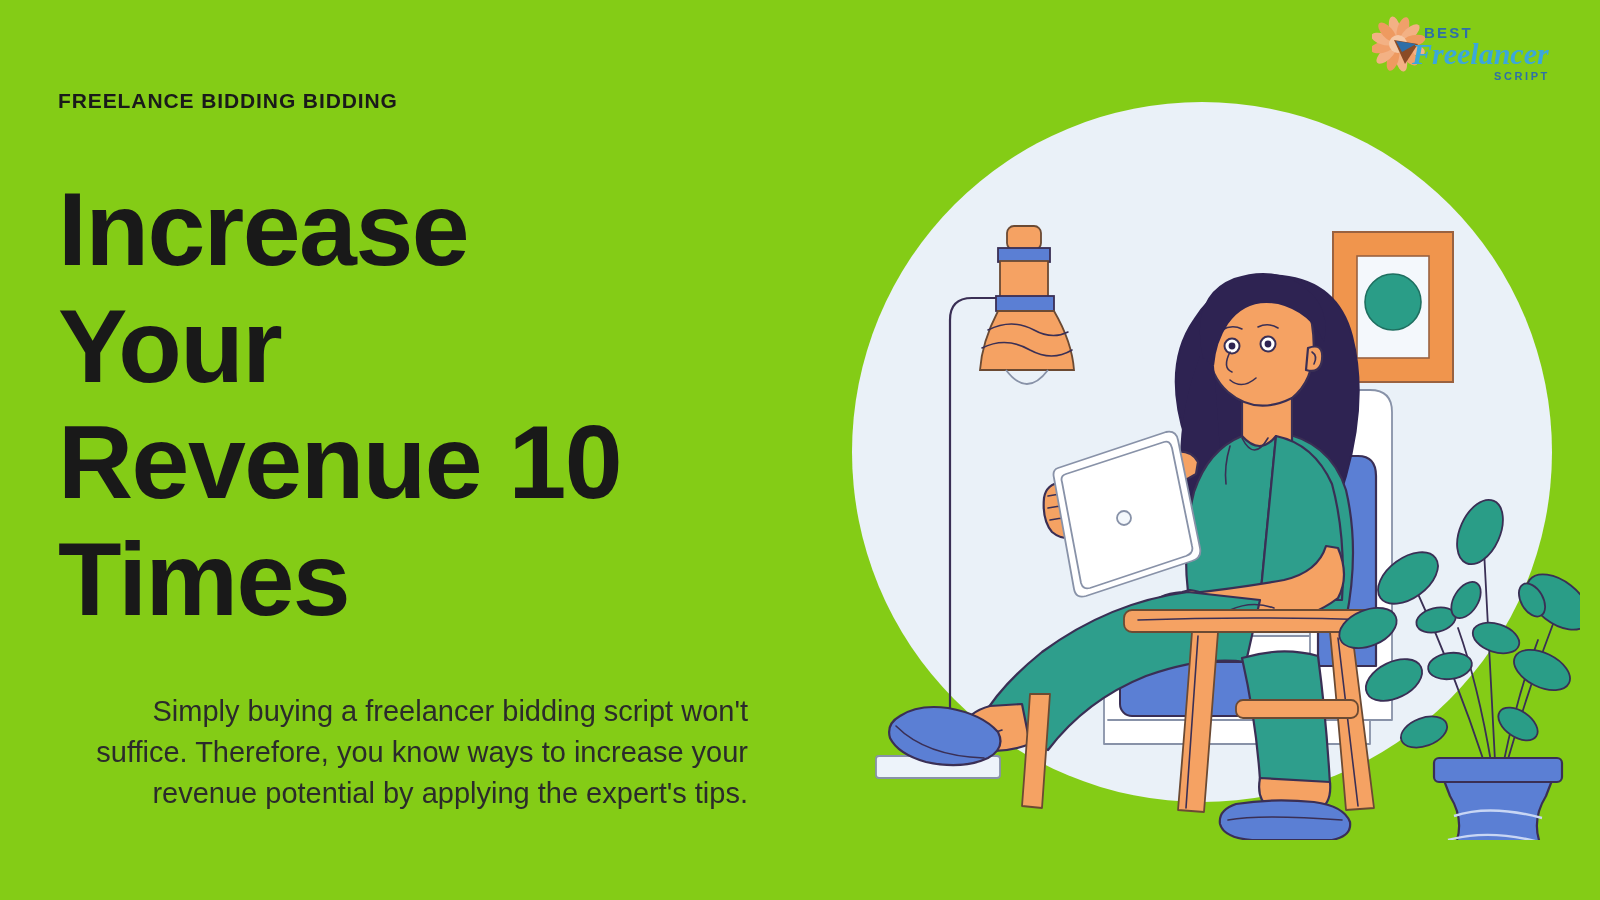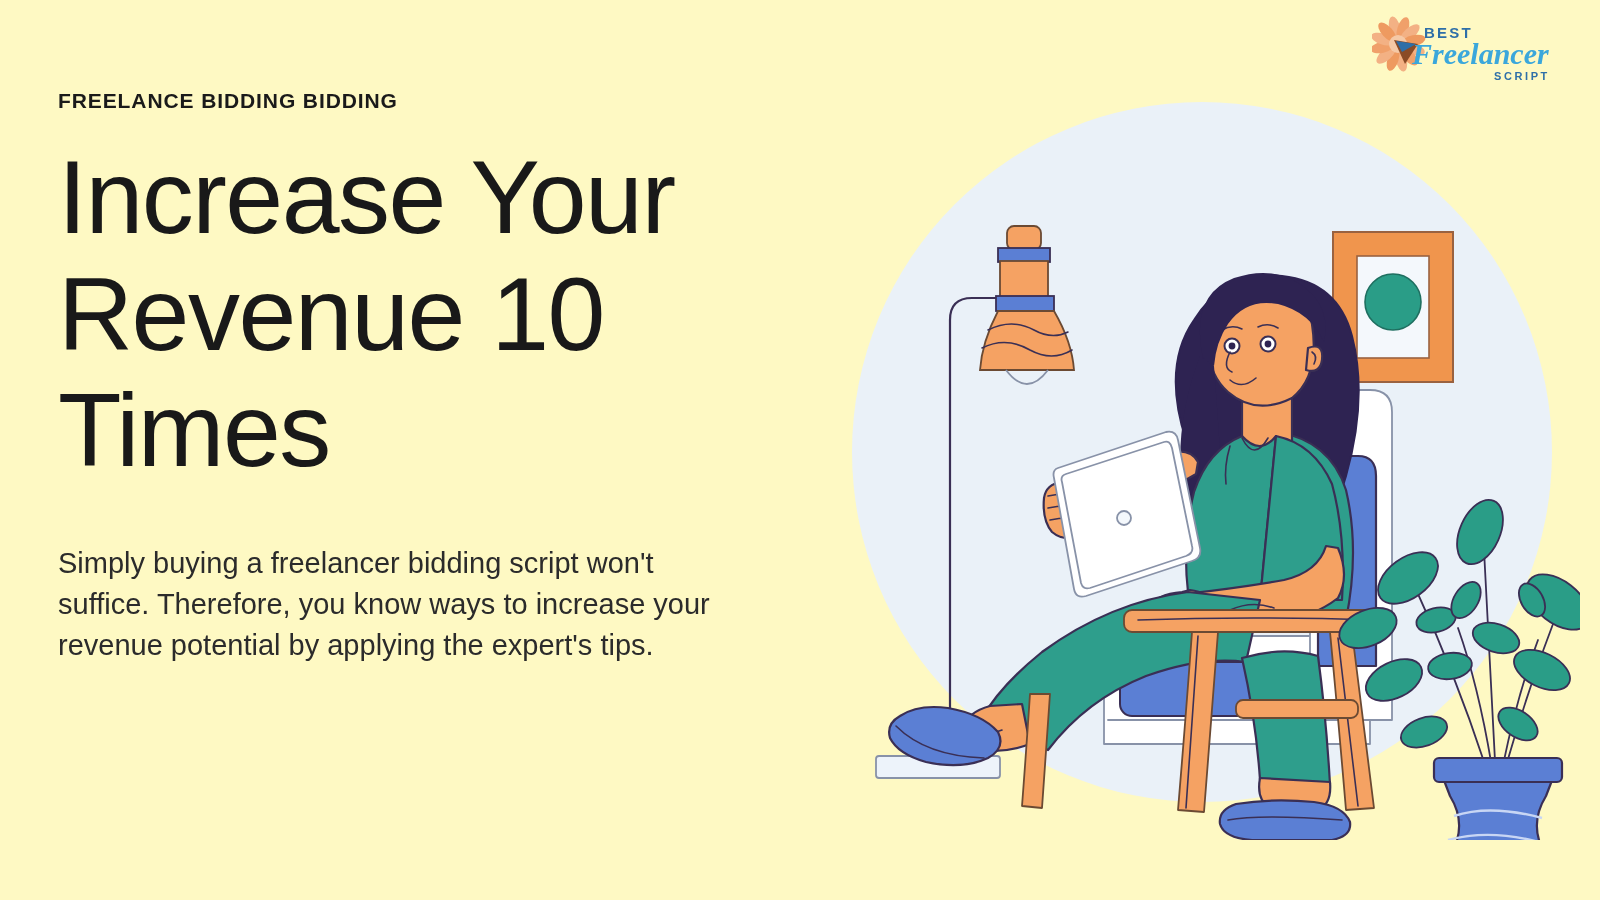--- a/index.html
+++ b/index.html
@@ -6,21 +6,21 @@
   * { margin:0; padding:0; box-sizing:border-box; }
   html, body {
     width:1600px; height:900px;
     background:#ffffff;
     font-family:"Liberation Sans", sans-serif;
     overflow:hidden;
   }
   .banner {
     position:relative;
     width:1600px; height:900px;
-    background:#fef9c3;
+    background:#84cc16;
   }
 
   
   .logo {
     position:absolute;
     top:14px; right:48px;
     width:180px; height:72px;
   }
 
   
@@ -30,34 +30,35 @@
     width:700px;
   }
   .eyebrow {
     font-size:21px;
     font-weight:bold;
     letter-spacing:0.9px;
     color:#1a1a1a;
     line-height:1.2;
   }
   .headline {
-    margin-top:26px;
+    margin-top:58px;
     font-size:104px;
-    font-weight:normal;
+    font-weight:bold;
     line-height:1.12;
     letter-spacing:-1.5px;
     color:#191919;
     max-width:620px;
   }
   .lede {
     margin-top:54px;
     font-size:29px;
     line-height:1.42;
     color:#2b2b2b;
     max-width:690px;
+    text-align:right;
   }
 
   
   .illustration {
     position:absolute;
     left:790px; top:80px;
     width:790px; height:760px;
   }
   .illustration svg { display:block; width:100%; height:100%; }
 </style>

